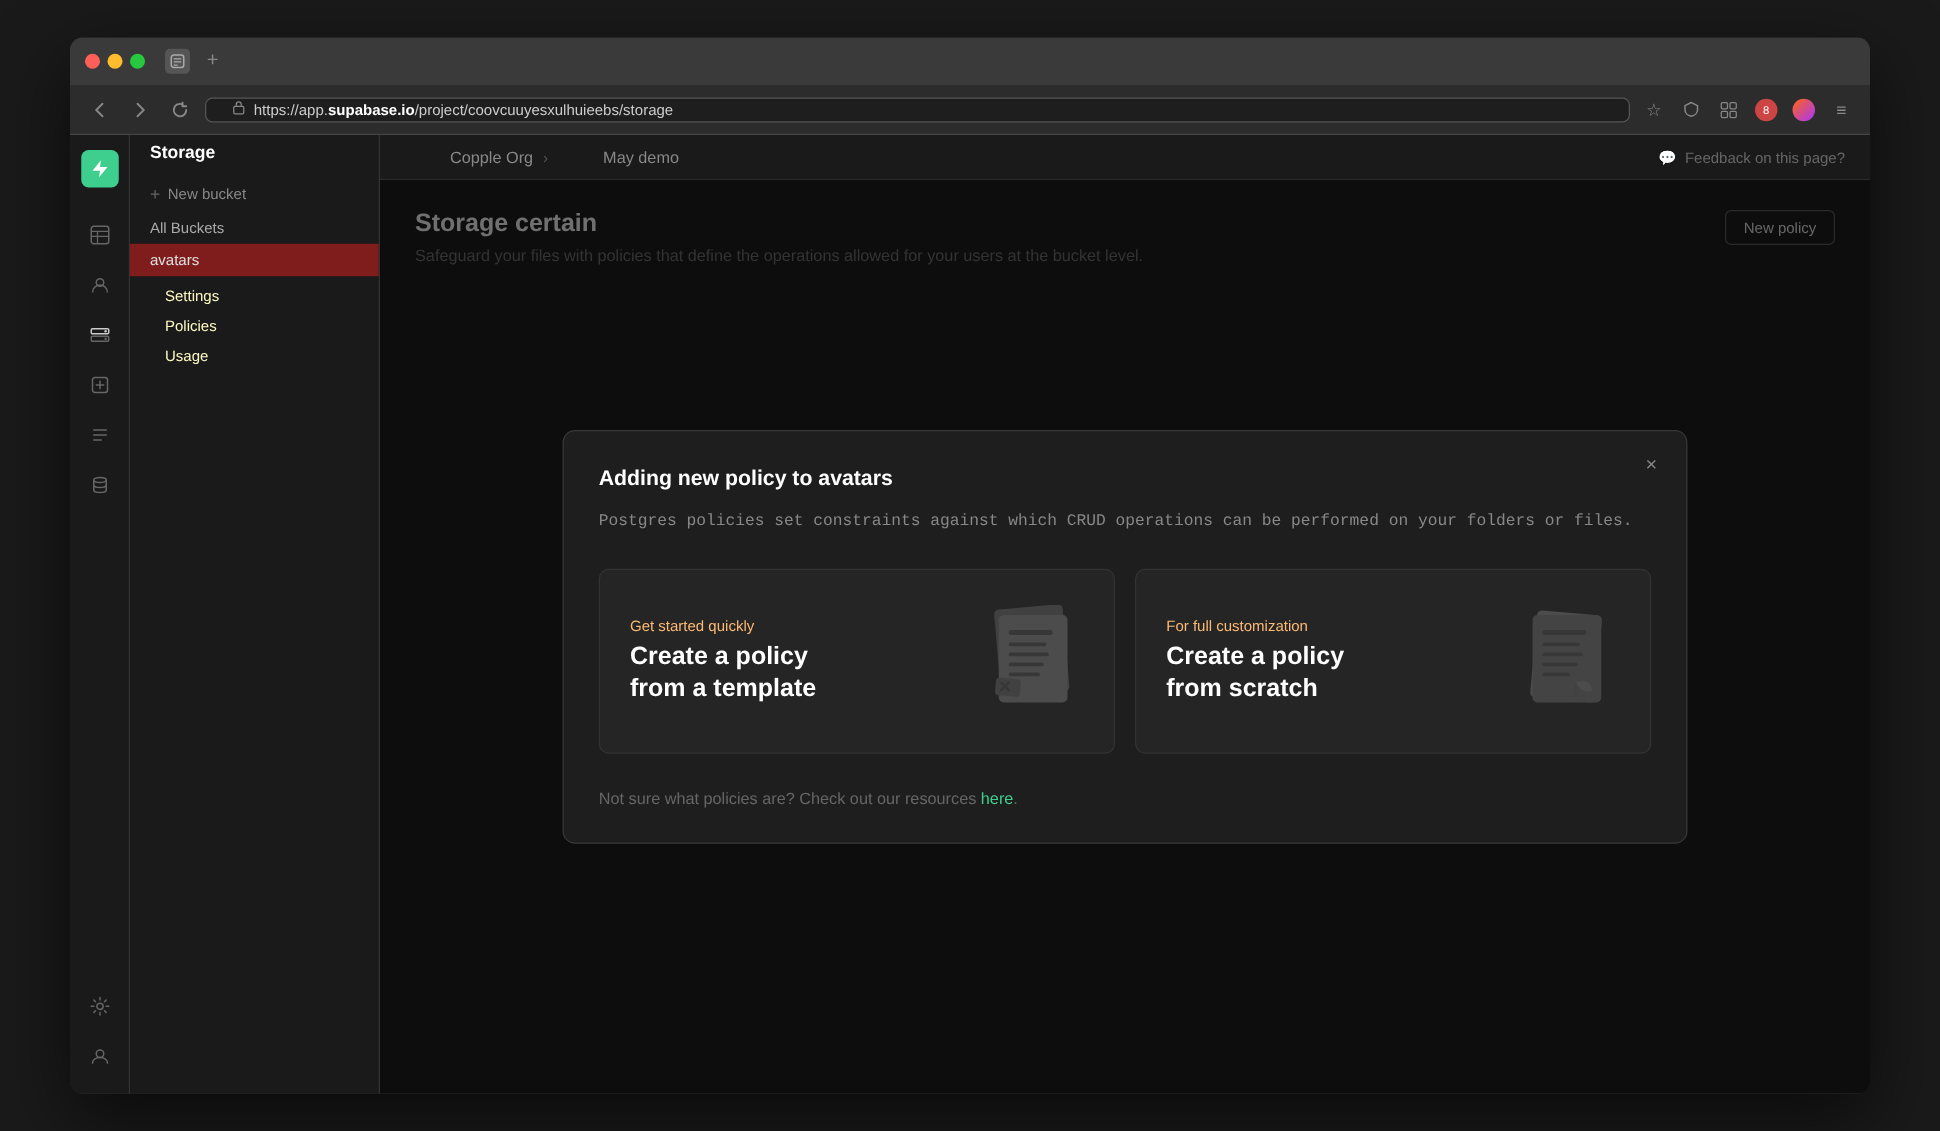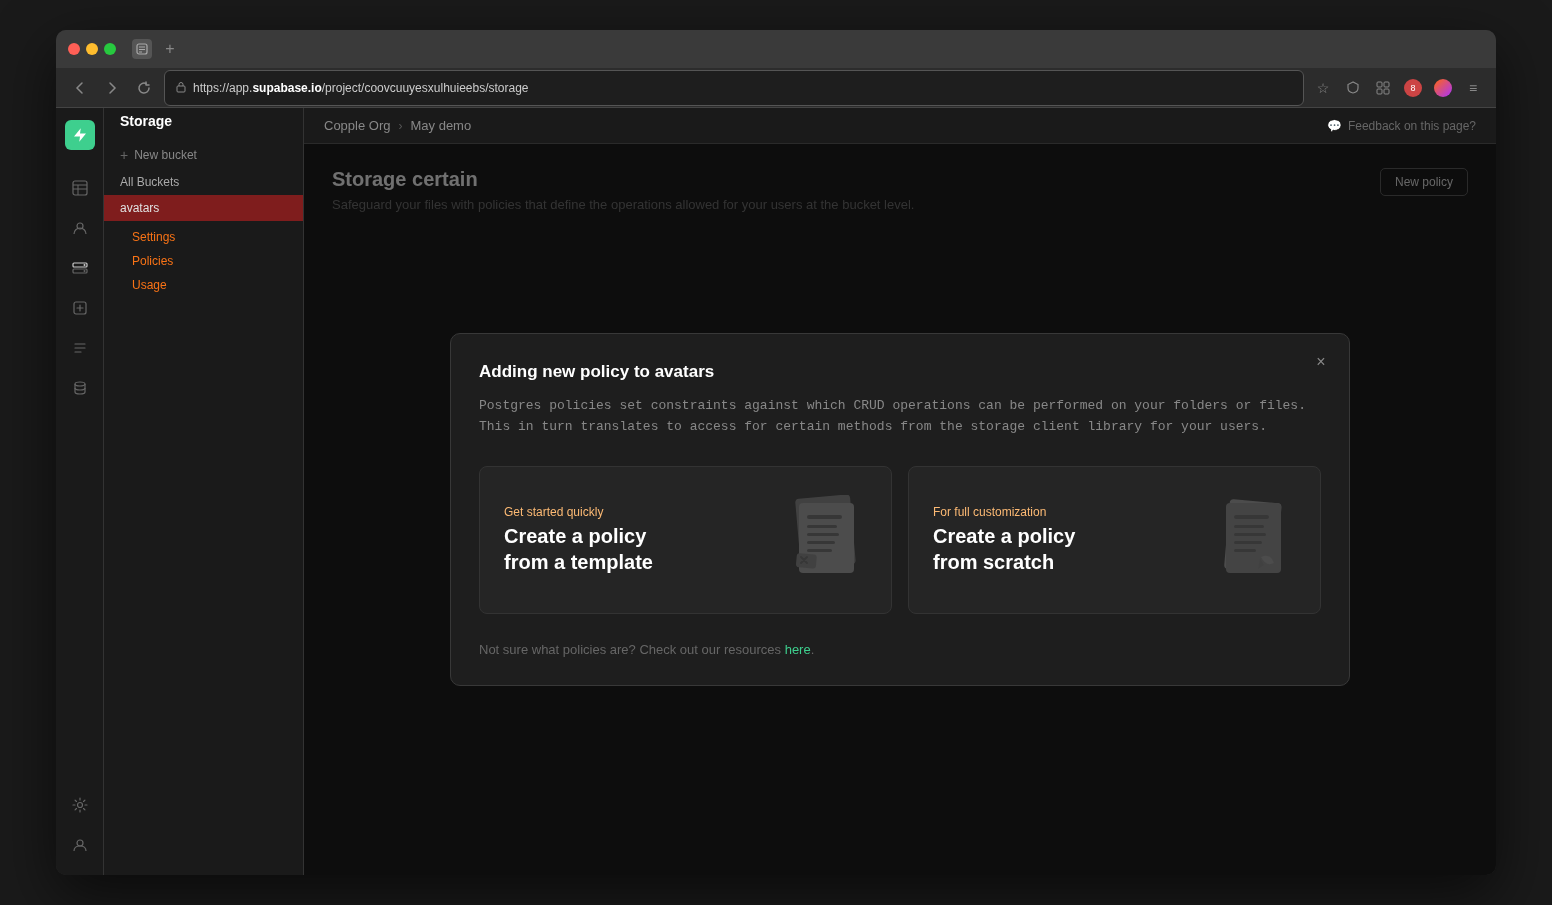--- a/index.html
+++ b/index.html
@@ -92,24 +92,24 @@
       color: #888;
       cursor: pointer;
       border-radius: 4px;
     }
 
     .address-bar {
       flex: 1;
       background: #1e1e1e;
       border: 1px solid #555;
       border-radius: 6px;
-      height: 36px;
-      display: flex;
-      align-items: center;
-      padding: 0 10px;
+      height: 20px;
+      display: flex;
+      align-items: center;
+      padding: 0 20px;
       gap: 6px;
       font-size: 12px;
       color: #ccc;
     }
 
     .address-lock {
       color: #888;
       font-size: 11px;
     }
 
@@ -234,21 +234,21 @@
       background: #7f1d1d;
     }
 
     .bucket-sub-nav {
       padding: 4px 0;
     }
 
     .bucket-sub-item {
       padding: 5px 28px;
       font-size: 12px;
-      color: #f97316;
+      color: #fef9c3;
       cursor: pointer;
     }
 
     
     .main-content {
       flex: 1;
       background: #1a1a1a;
       display: flex;
       flex-direction: column;
       overflow: hidden;
@@ -267,20 +267,21 @@
     }
 
     .breadcrumb-separator {
       color: #555;
       font-size: 12px;
     }
 
     .breadcrumb-item {
       color: #888;
       cursor: pointer;
+      margin-left: 36px;
     }
 
     .feedback-btn {
       margin-left: auto;
       font-size: 12px;
       color: #666;
       display: flex;
       align-items: center;
       gap: 6px;
       cursor: pointer;
@@ -599,21 +600,20 @@
         </div>
 
         <button class="new-policy-btn">New policy</button>
 
         <div class="modal-overlay">
           <div class="modal">
             <div class="modal-close">×</div>
             <div class="modal-title">Adding new policy to avatars</div>
             <div class="modal-description">
               <span>Postgres policies set constraints against which CRUD operations can be performed on your folders or files.</span><br>
-              <span>This in turn translates to access for certain methods from the storage client library for your users.</span>
             </div>
 
             <div class="policy-options">
 
               <div class="policy-option">
                 <div class="policy-option-text">
                   <span class="policy-option-subtitle">Get started quickly</span>
                   <div class="policy-option-title">
                     <span>Create a policy</span><br>
                     <span>from a template</span>

